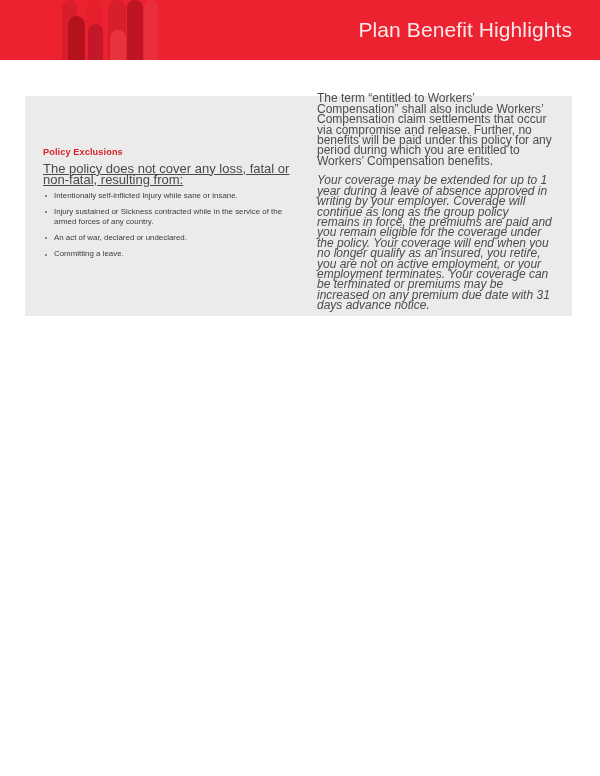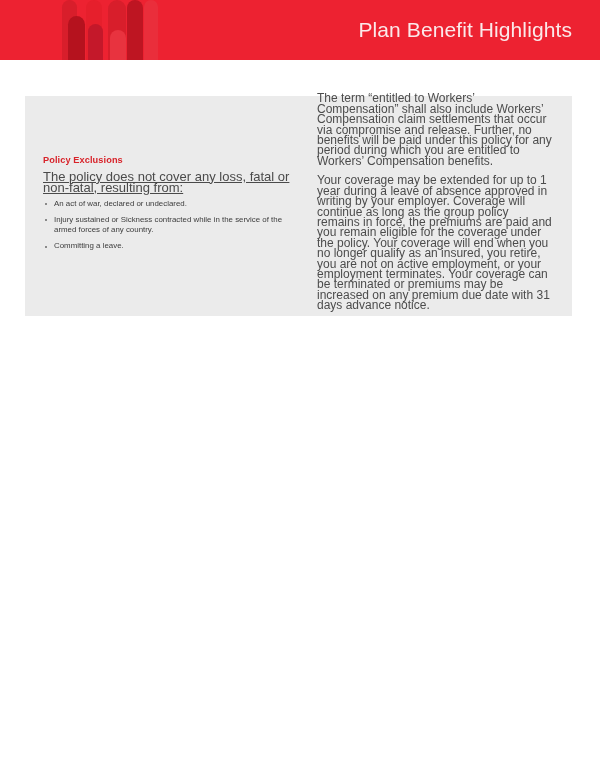--- a/index.html
+++ b/index.html
@@ -117,21 +117,21 @@
     width: 2px;
     height: 2px;
     background: #8A8A8A;
   }
   .para {
     color: #4C4C4C;
     font-size: 12px;
     line-height: 10.4px;
     margin: 0 0 9px 0;
   }
-  .para:last-child { margin-bottom: 8px; }
+  .para:last-child { margin-bottom: 8px; font-style: italic; }
 </style>
 </head>
 <body>
 
 <div class="header">
   <div class="header-logo">
     <div class="logo-bar lb1"></div>
     <div class="logo-bar lb2"></div>
     <div class="logo-bar lb3"></div>
     <div class="logo-bar lb4"></div>
@@ -143,22 +143,23 @@
   <div class="header-title">Plan Benefit Highlights</div>
 </div>
 
 <div class="panel">
   <div class="panel-inner">
 
     <div class="col-left">
       <h2 class="section-heading">Policy Exclusions</h2>
       <p class="intro-text">The policy does not cover any loss, fatal or non-fatal, resulting from:</p>
       <ul class="bullet-list">
+        <li class="bullet-item">Intentionally self-inflicted Injury while sane or insane.</li>
+        <li class="bullet-item">Injury sustained or Sickness contracted while in the service of the armed forces of any country.</li>
         <li class="bullet-item">An act of war, declared or undeclared.</li>
-        <li class="bullet-item">Injury sustained or Sickness contracted while in the service of the armed forces of any country.</li>
         <li class="bullet-item">Committing a leave.</li>
       </ul>
     </div>
 
     <div class="col-right">
       <p class="para">The term “entitled to Workers’ Compensation” shall also include Workers’  Compensation claim settlements that occur via compromise and release. Further, no benefits will be paid under this policy for any period during which you are entitled to Workers’ Compensation benefits.</p>
       <p class="para">Your coverage may be extended for up to 1 year during a leave of absence approved in writing by your employer.  Coverage will continue as long as the group policy remains in force, the premiums are paid and you remain eligible for the coverage under the policy.  Your coverage will end when you no longer qualify as an insured, you retire, you are not on active employment, or your employment terminates. Your coverage can be terminated or premiums may be increased on any premium due date with 31 days advance notice.</p>
     </div>
 
   </div>

